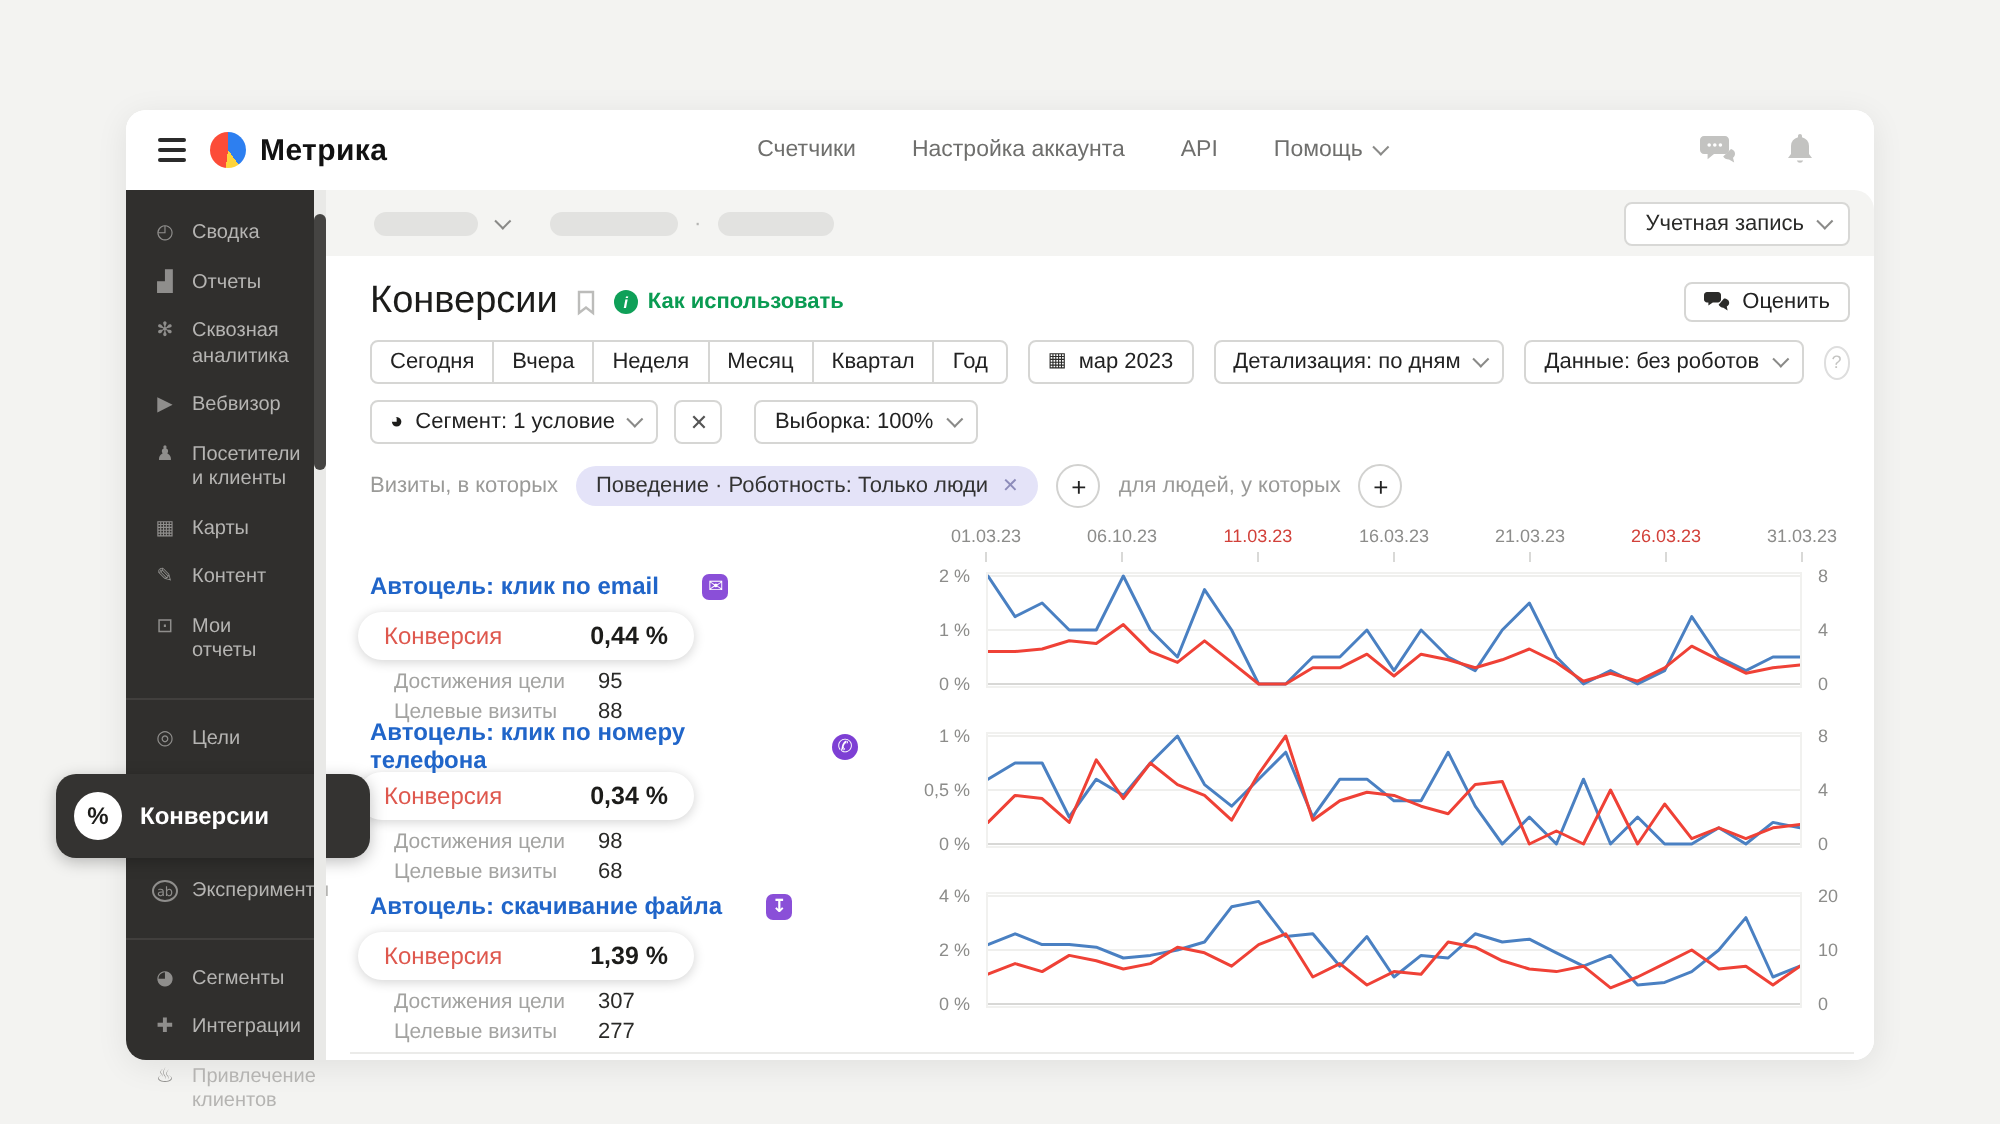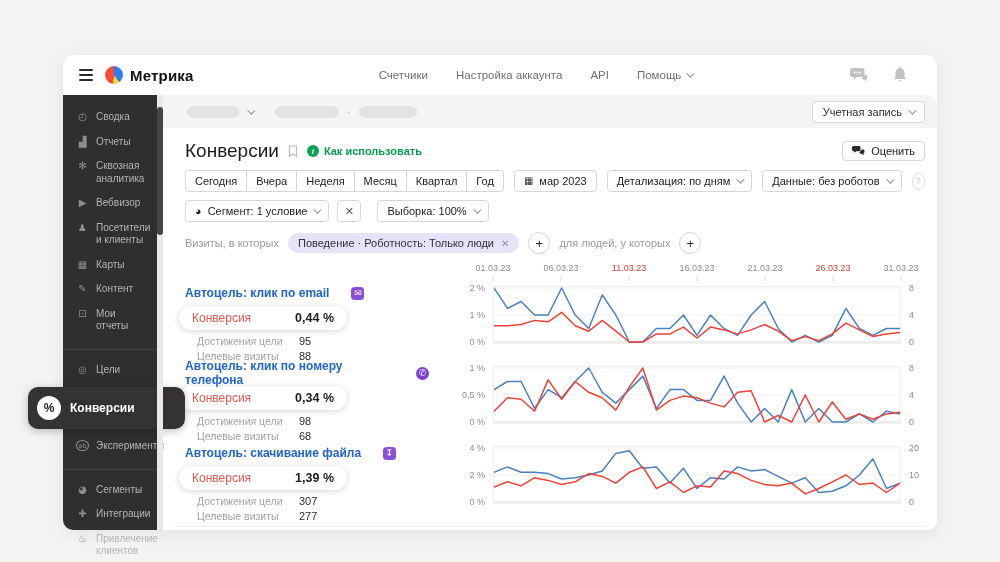--- a/index.html
+++ b/index.html
@@ -284,21 +284,21 @@
           <span>для людей, у которых</span>
           <button class="plus">+</button>
         </div>
 
         <div class="chartsec">
           <div class="axisrow">
             <div class="axis-sp"></div>
             <div class="axisarea" id="axisarea">
                 <span class="axis-lab" style="left: 0%;">01.03.23</span>
                 <span class="axis-tick" style="left: 0%;"></span>
-                <span class="axis-lab" style="left: 16.67%;">06.03.23</span>
+                <span class="axis-lab" style="left: 16.67%;">06.10.23</span>
                 <span class="axis-tick" style="left: 16.67%;"></span>
                 <span class="axis-lab red" style="left: 33.33%;">11.03.23</span>
                 <span class="axis-tick" style="left: 33.33%;"></span>
                 <span class="axis-lab" style="left: 50%;">16.03.23</span>
                 <span class="axis-tick" style="left: 50%;"></span>
                 <span class="axis-lab" style="left: 66.67%;">21.03.23</span>
                 <span class="axis-tick" style="left: 66.67%;"></span>
                 <span class="axis-lab red" style="left: 83.33%; text-align: right;">26.03.23</span>
                 <span class="axis-tick" style="left: 83.33%;"></span>
                 <span class="axis-lab" style="left: 100%;">31.03.23</span>

